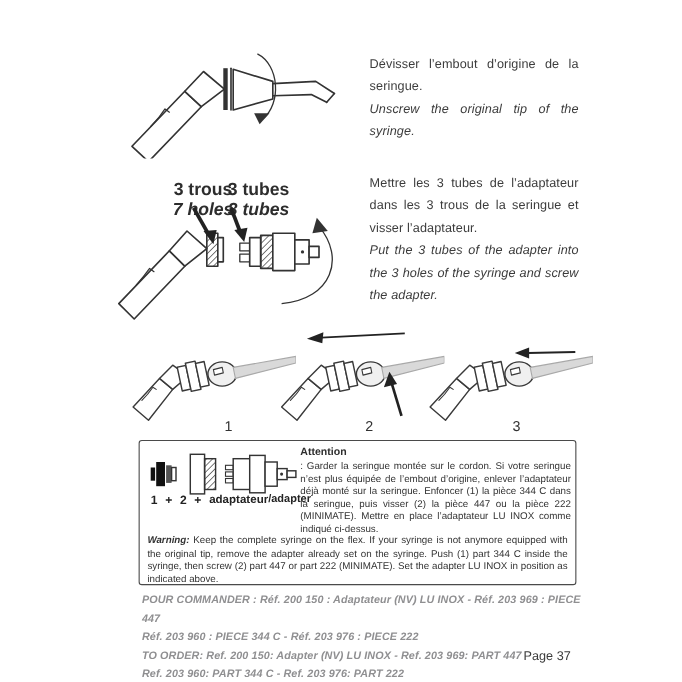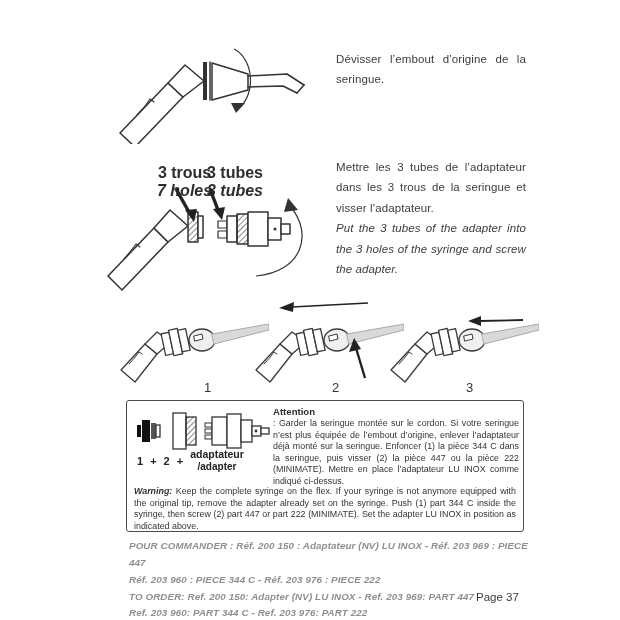--- a/index.html
+++ b/index.html
@@ -24,21 +24,21 @@
   }
   .attn-en {
     position:absolute; left:7px; top:85px; width:382px;
     font-size:8.9px; line-height:1.3; text-align:justify; color:#333;
   }
   .formula {
     position:absolute; left:10px; top:47px; width:140px;
     display:flex; align-items:center; gap:7px;
     font-size:11px; font-weight:bold; color:#222;
   }
-  .adapter-lbls { display:flex; flex-direction:column; align-items:center; line-height:1.25; }
+  .adapter-lbls { display:flex; flex-direction:row; align-items:center; line-height:1.25; }
   .adapter-lbls .l1 { font-size:10.5px; font-weight:bold; }
   .adapter-lbls .l2 { font-size:10px; font-weight:bold; }
   .order-block {
     position:absolute; left:115px; top:538px; width:402px;
     font-size:9.8px; font-weight:bold; font-style:italic;
     color:#8f8f91; line-height:1.72; letter-spacing:0.1px;
   }
   .pagenum { position:absolute; left:462px; top:591px; font-size:11.5px; color:#3a3a3a; }
   svg { display:block; }
 </style>
@@ -60,20 +60,21 @@
       <path d="M187,43 L180,51"></path>
     </g>
     <g>
       <path d="M117,7 C137,17 139,52 122,66" fill="none" stroke="#333" stroke-width="1.2"></path>
       <polygon points="119,71 128,61 114,61" fill="#333"></polygon>
     </g>
   </svg>
 
   <div class="abs txt" style="left:322px; top:49px; width:190px;">
     <span>Dévisser l’embout d’origine de la seringue.</span><br>
+    <span class="it">Unscrew the original tip of the syringe.</span>
   </div>
 
   <div class="abs callout" style="left:143px; top:164px; text-align:center;">
     <span>3 trous</span><br>
     <span class="it">7 holes</span>
   </div>
   <div class="abs callout" style="left:193px; top:164px; text-align:center;">
     <span>3 tubes</span><br>
     <span class="it">3 tubes</span>
   </div>

